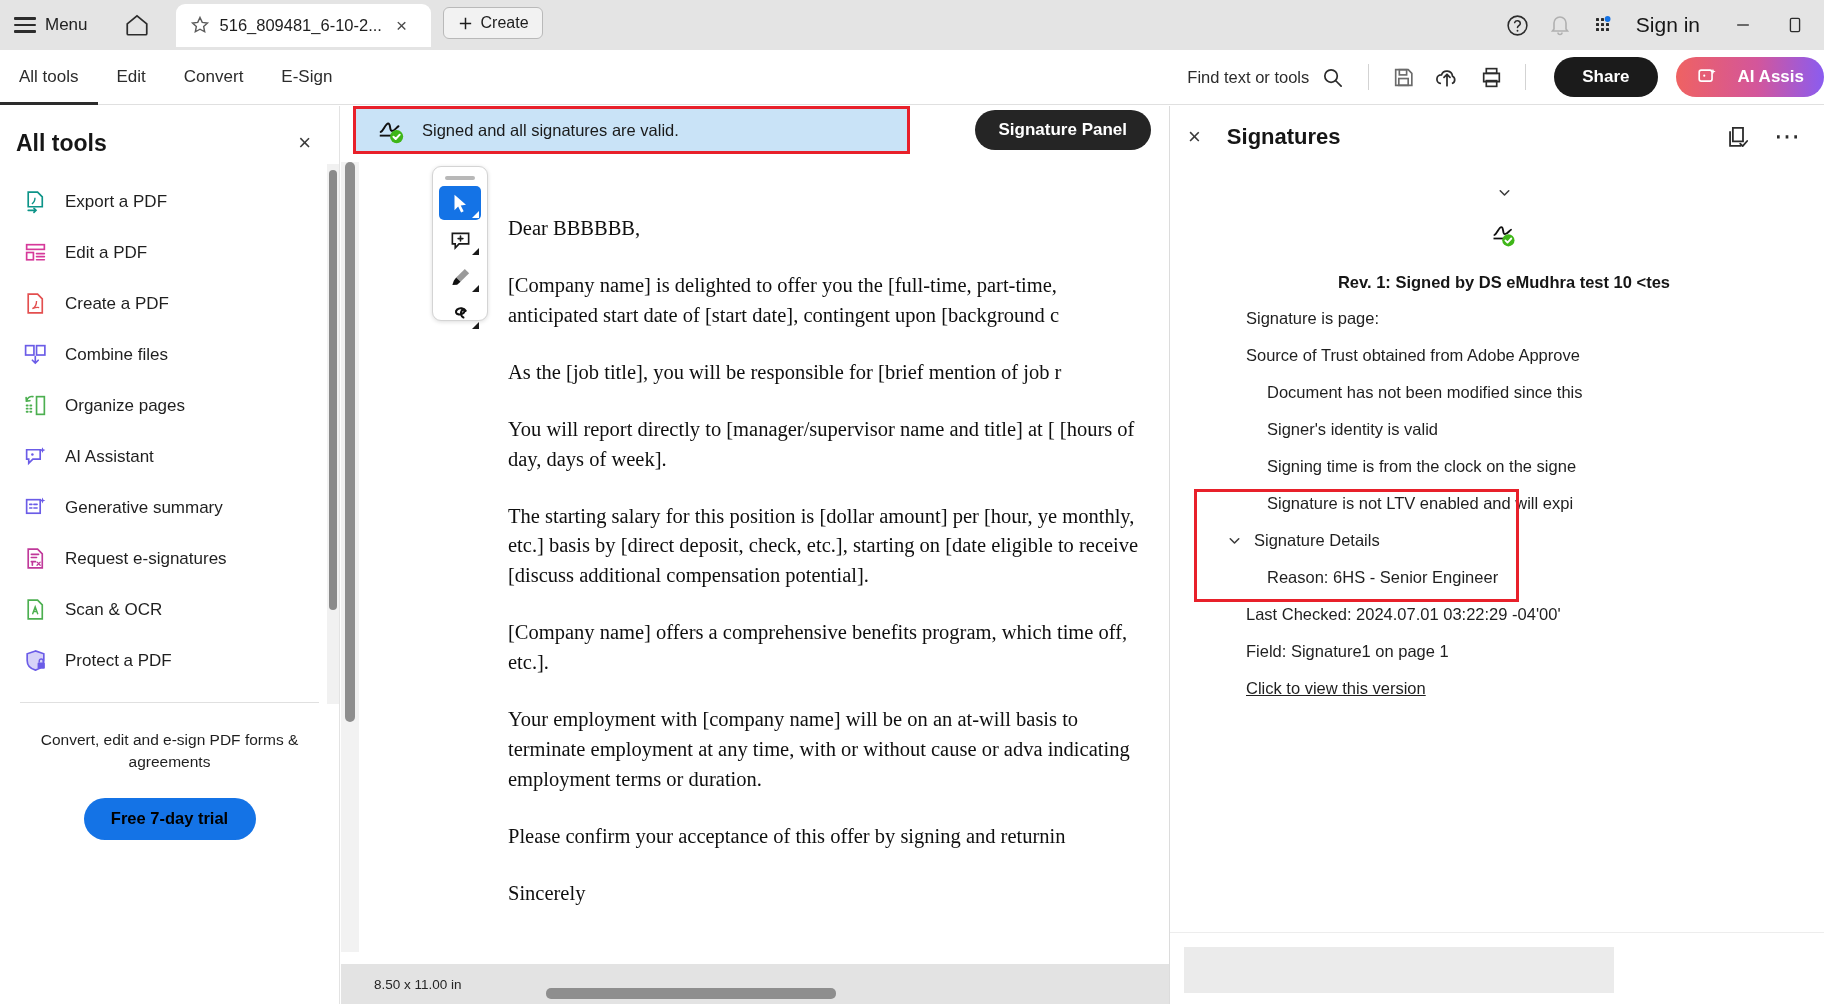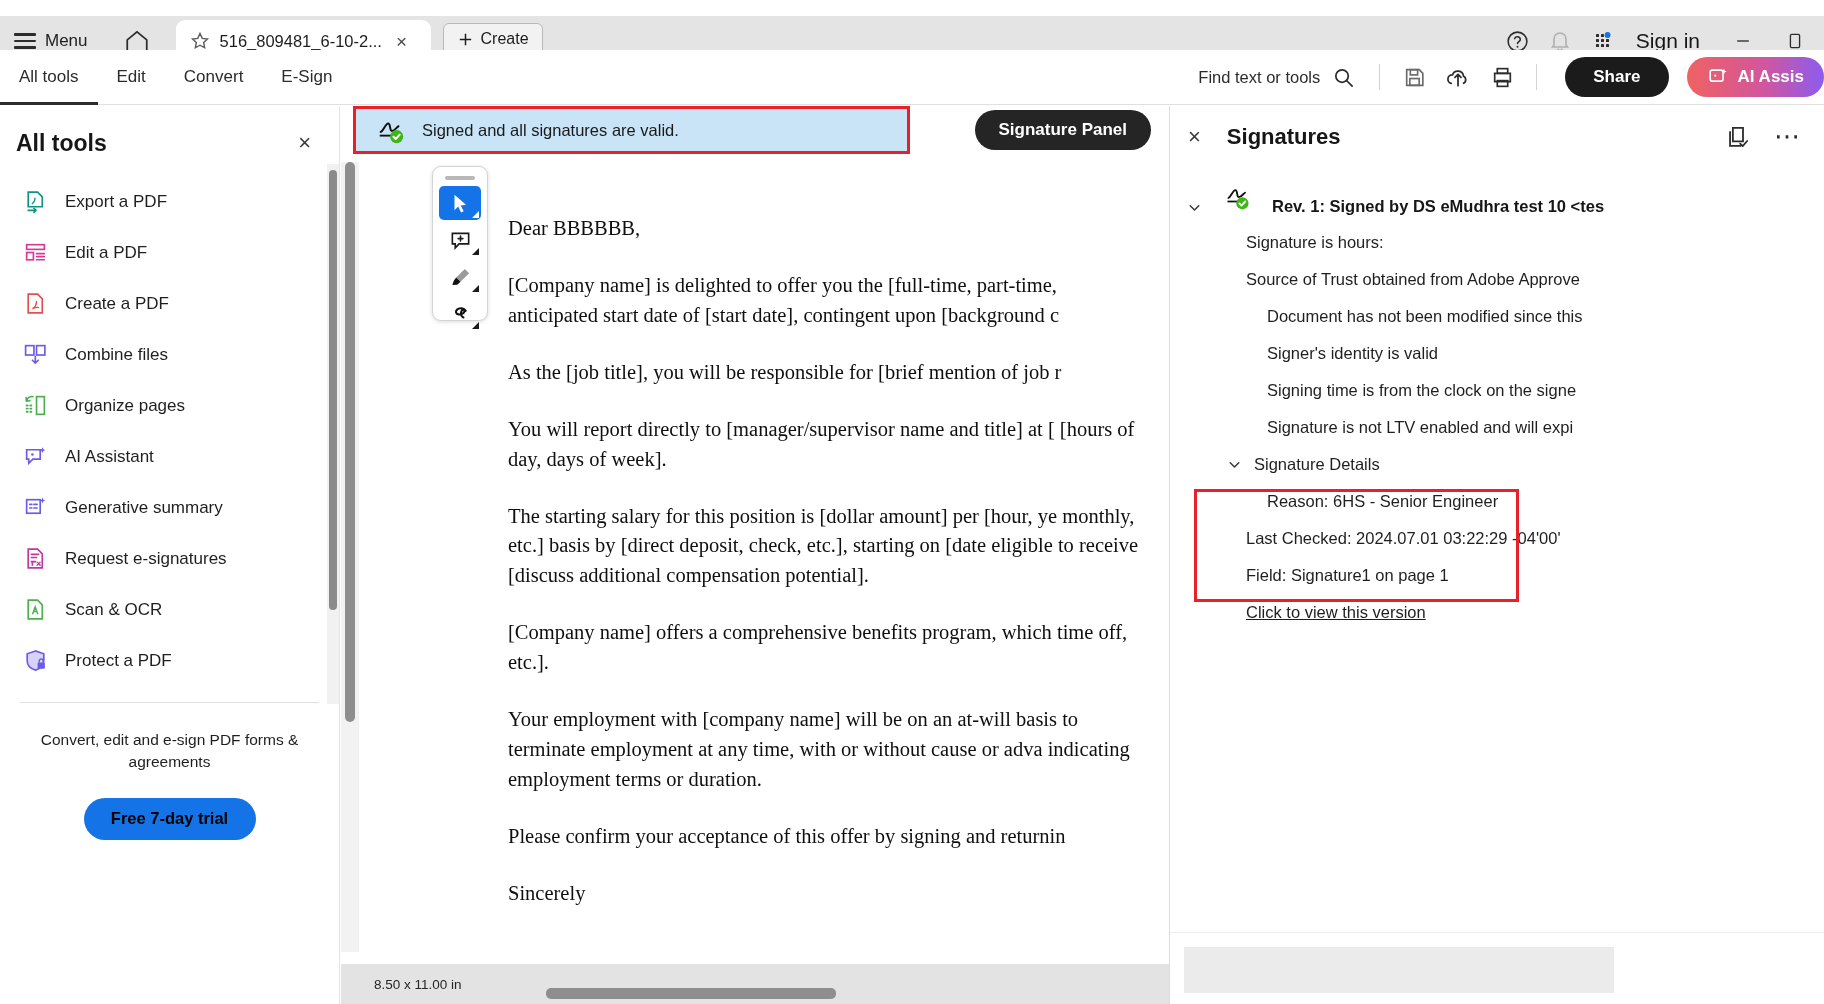--- a/index.html
+++ b/index.html
@@ -5,21 +5,21 @@
   * { box-sizing: border-box; margin: 0; padding: 0; }
   html, body {
     width: 1824px; height: 1004px;
     font-family: "Liberation Sans", sans-serif;
     background: #fff; overflow: hidden;
   }
   .app { position: relative; width: 1824px; height: 1004px; }
 
   
   .titlebar {
-    position: absolute; top: 16px; left: 0; width: 1824px; height: 50px;
+    position: absolute; top: 0; left: 0; width: 1824px; height: 50px;
     background: #e4e4e4; display: flex; align-items: flex-end;
   }
   .tb-left { display: flex; align-items: center; height: 50px; padding-left: 8px; }
   .menu-btn { display: flex; align-items: center; gap: 9px; padding: 6px 10px 6px 6px; cursor: pointer; }
   .hamburger { display: flex; flex-direction: column; gap: 4px; width: 22px; }
   .hamburger i { display: block; height: 2.5px; background: #2c2c2c; border-radius: 1px; }
   .menu-label { font-size: 17px; color: #222; }
   .home-btn { margin-left: 14px; padding: 6px 12px; cursor: pointer; display: flex; align-items: center; }
   .tab {
     margin-left: 14px; height: 43px; min-width: 255px; background: #fff;
@@ -59,21 +59,21 @@
   .findtext { font-size: 16.5px; color: #2c2c2c; }
   .vsep { width: 1px; height: 26px; background: #d3d3d3; margin: 0 10px; }
   .tool-ic { width: 40px; height: 40px; display: flex; align-items: center; justify-content: center; cursor: pointer; }
   .share-btn {
     height: 40px; background: #1b1b1b; color: #fff; border-radius: 20px;
     display: flex; align-items: center; padding: 0 28px; font-size: 17px;
     font-weight: bold; cursor: pointer; margin-left: 14px;
   }
   .ai-btn {
     height: 40px; border-radius: 20px; display: flex; align-items: center;
-    gap: 9px; padding: 0 20px; font-size: 17px; font-weight: bold; color: #fff;
+    gap: 20px; padding: 0 20px; font-size: 17px; font-weight: bold; color: #fff;
     cursor: pointer; margin-left: 14px;
     background: linear-gradient(90deg, #ef6262 0%, #d3569b 55%, #8a5cf0 100%);
   }
 
   
   .sidebar {
     position: absolute; top: 106px; left: 0; width: 340px; height: 898px;
     background: #fff; border-right: 1px solid #e3e3e3;
   }
   .sb-head { display: flex; align-items: center; padding: 22px 20px 12px 16px; }
@@ -154,21 +154,21 @@
     position: absolute; top: 106px; left: 1169px; width: 655px; height: 898px;
     background: #fff; border-left: 1px solid #dcdcdc;
   }
   .sp-head { display: flex; align-items: center; height: 62px; padding: 0 22px 0 18px; }
   .sp-close { font-size: 22px; color: #3a3a3a; cursor: pointer; padding: 0 12px 0 0; line-height: 1; }
   .sp-title { font-size: 22px; font-weight: bold; color: #161616; margin-left: 14px; }
   .sp-actions { margin-left: auto; display: flex; align-items: center; gap: 22px; }
   .sp-ic { cursor: pointer; display: flex; align-items: center; justify-content: center; }
   .sp-dots { font-size: 26px; color: #2c2c2c; letter-spacing: 2px; cursor: pointer; line-height: .6; }
   .sp-body { position: relative; padding: 8px 0 0 0; }
-  .sp-rev { display: flex; align-items: flex-end; gap: 20px; padding: 8px 0 8px 14px; }
+  .sp-rev { display: flex; align-items: center; gap: 20px; padding: 8px 0 8px 14px; flex-direction: column; }
   .chev { width: 20px; display: flex; align-items: center; justify-content: center; cursor: pointer; color: #3c3c3c; }
   .sp-rev-text { font-size: 16.5px; font-weight: bold; color: #161616; white-space: nowrap; }
   .sp-row { font-size: 16.5px; color: #1f1f1f; padding: 9px 0; white-space: nowrap; }
   .ind2 { padding-left: 97px; }
   .ind0 { padding-left: 76px; }
   .sp-details {
     display: flex; align-items: center; gap: 10px; padding: 9px 0 9px 54px;
   }
   .sp-details-label { font-size: 16.5px; color: #1f1f1f; }
   .redbox {
@@ -540,21 +540,21 @@
           <svg width="28" height="28" viewBox="0 0 32 32">
             <path d="M5 16c3-1 5-9 8-9s1 8 4 8 5-4 7-5" fill="none" stroke="#111" stroke-width="2.1" stroke-linecap="round"></path>
             <path d="M4 20h20" stroke="#111" stroke-width="2"></path>
             <circle cx="21" cy="22" r="7" fill="#3fb618"></circle>
             <path d="M17.6 22.2l2.4 2.4 4.3-4.6" fill="none" stroke="#fff" stroke-width="2.1" stroke-linecap="round" stroke-linejoin="round"></path>
           </svg>
         </span>
         <span class="sp-rev-text">Rev. 1: Signed by DS eMudhra test 10 &lt;tes</span>
       </div>
 
-      <div class="sp-row ind0">Signature is hours:</div>
+      <div class="sp-row ind0">Signature is page:</div>
       <div class="sp-row ind0">Source of Trust obtained from Adobe Approve</div>
       <div class="sp-row ind2">Document has not been modified since this</div>
       <div class="sp-row ind2">Signer's identity is valid</div>
       <div class="sp-row ind2">Signing time is from the clock on the signe</div>
       <div class="sp-row ind2">Signature is not LTV enabled and will expi</div>
 
       <div class="sp-details">
         <span class="chev">
           <svg width="17" height="17" viewBox="0 0 24 24" fill="none" stroke="#3c3c3c" stroke-width="2.2">
               <path d="M6 9.5l6 6 6-6" stroke-linecap="round" stroke-linejoin="round"></path>

